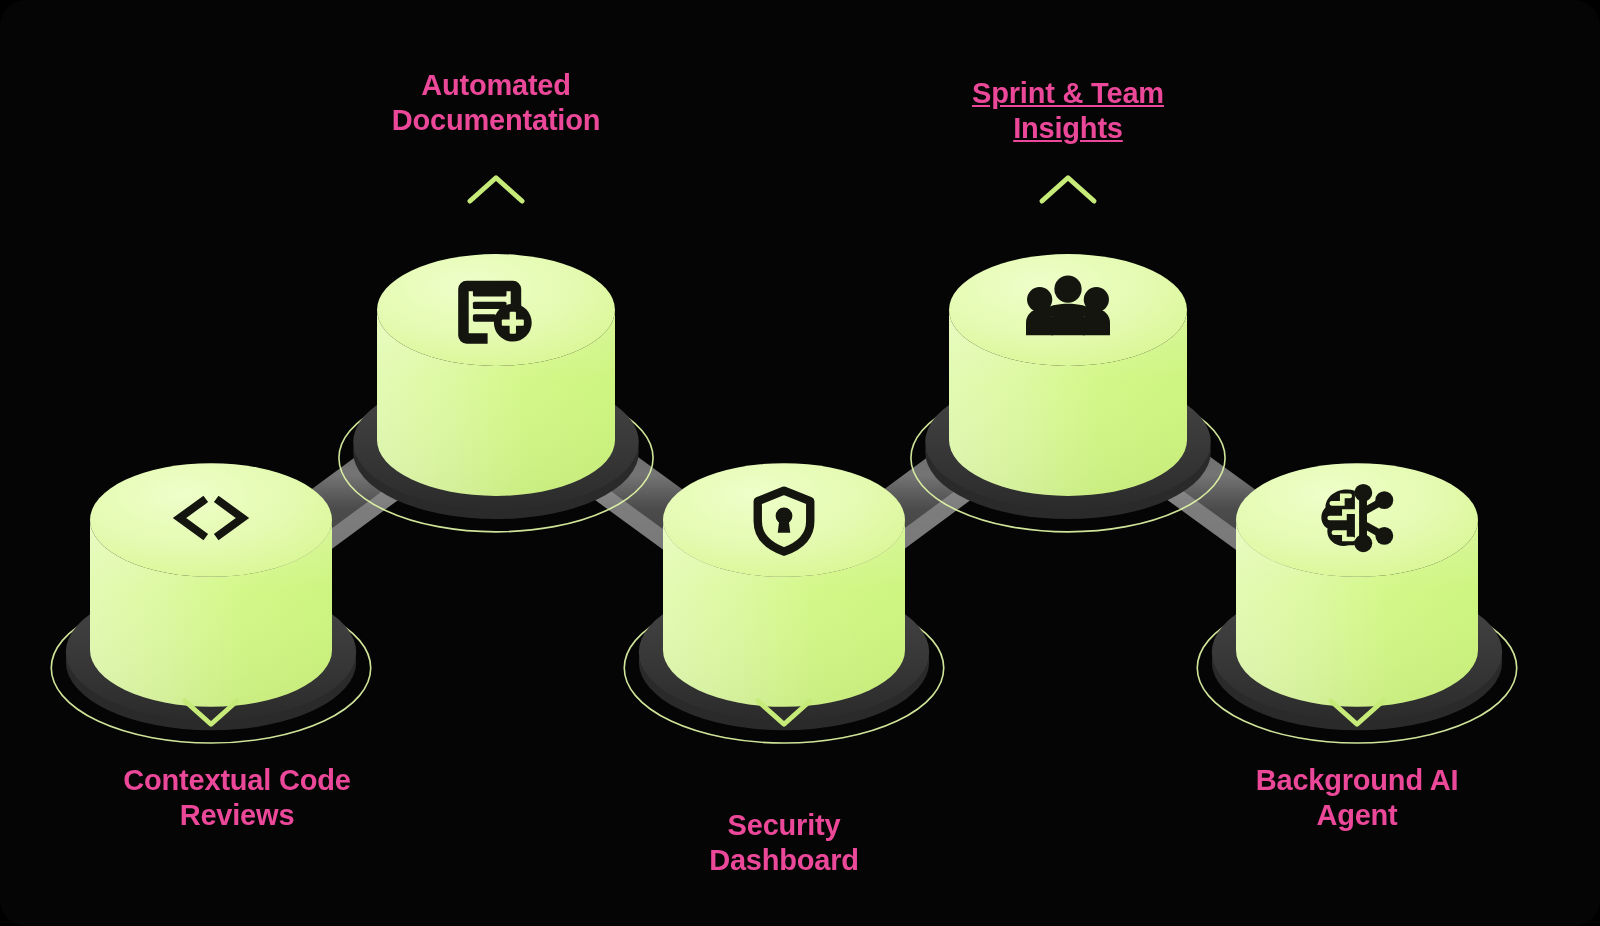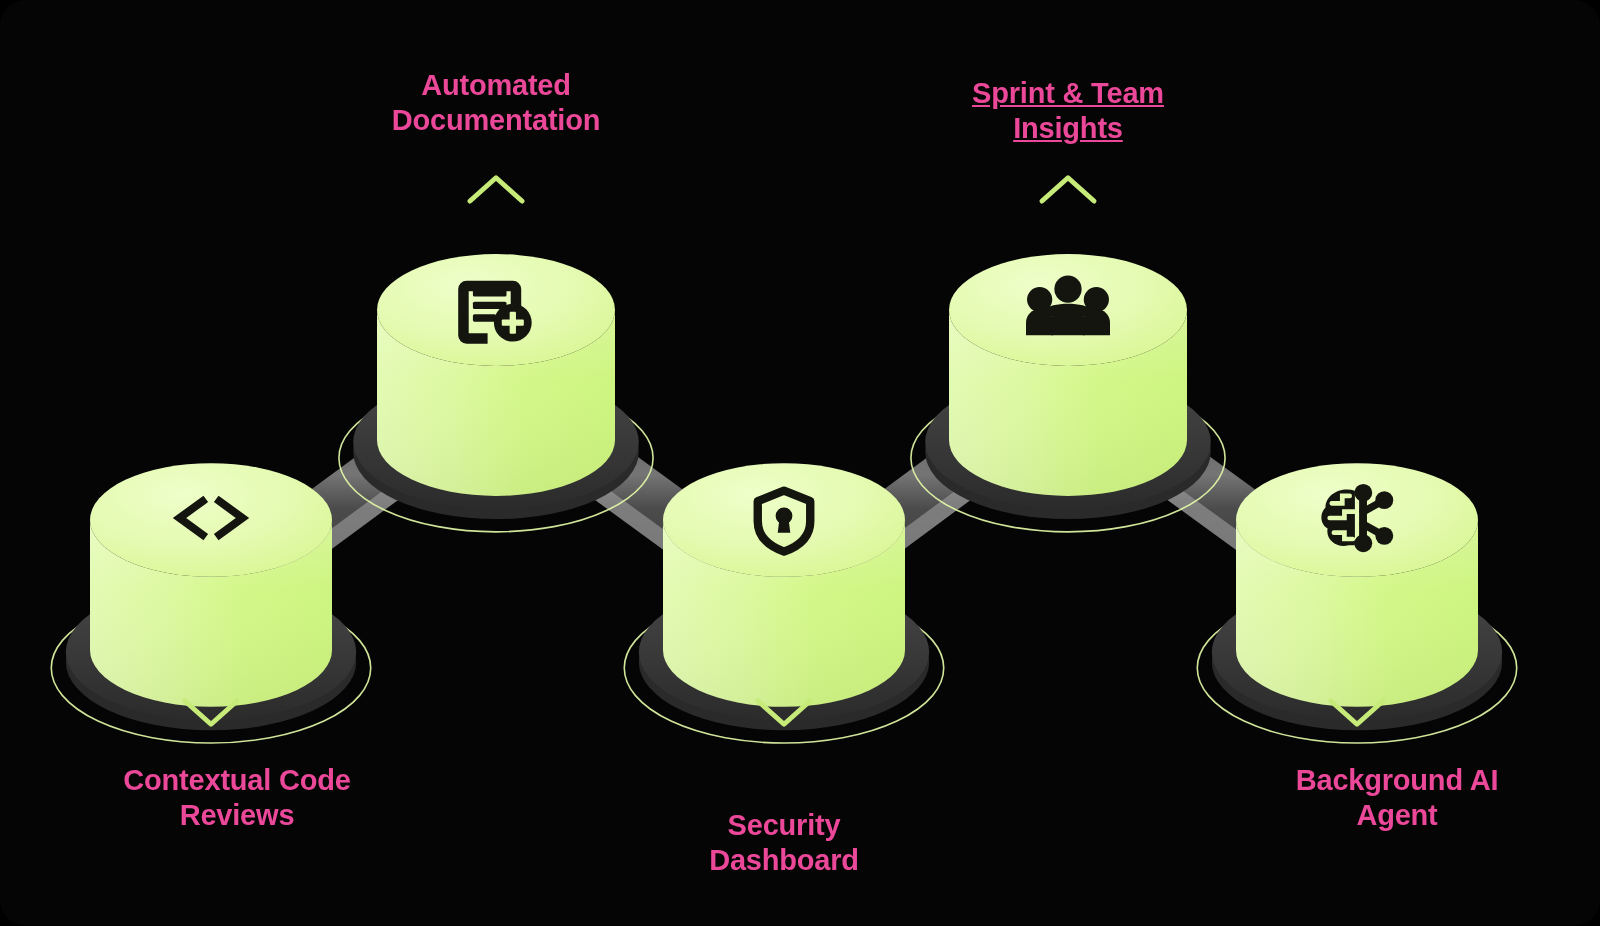--- a/index.html
+++ b/index.html
@@ -222,16 +222,16 @@
 
   <div id="labels">
       <div class="label bot" style="left: 211px; top: 763px; margin-left: 26px;">Contextual Code
 Reviews</div>
       <div class="label top" style="left: 496px; top: 68px;">Automated
 Documentation</div>
       <div class="label bot" style="left: 784px; top: 808px;">Security
 Dashboard</div>
       <div class="label top" style="left: 1068px; top: 76px; text-decoration: underline;">Sprint &amp; Team
 Insights</div>
-      <div class="label bot" style="left: 1357px; top: 763px; margin-left: 40px;">Background AI
+      <div class="label bot" style="left: 1357px; top: 763px;">Background AI
 Agent</div>
     </div>
 </div>
 
 </body></html>

